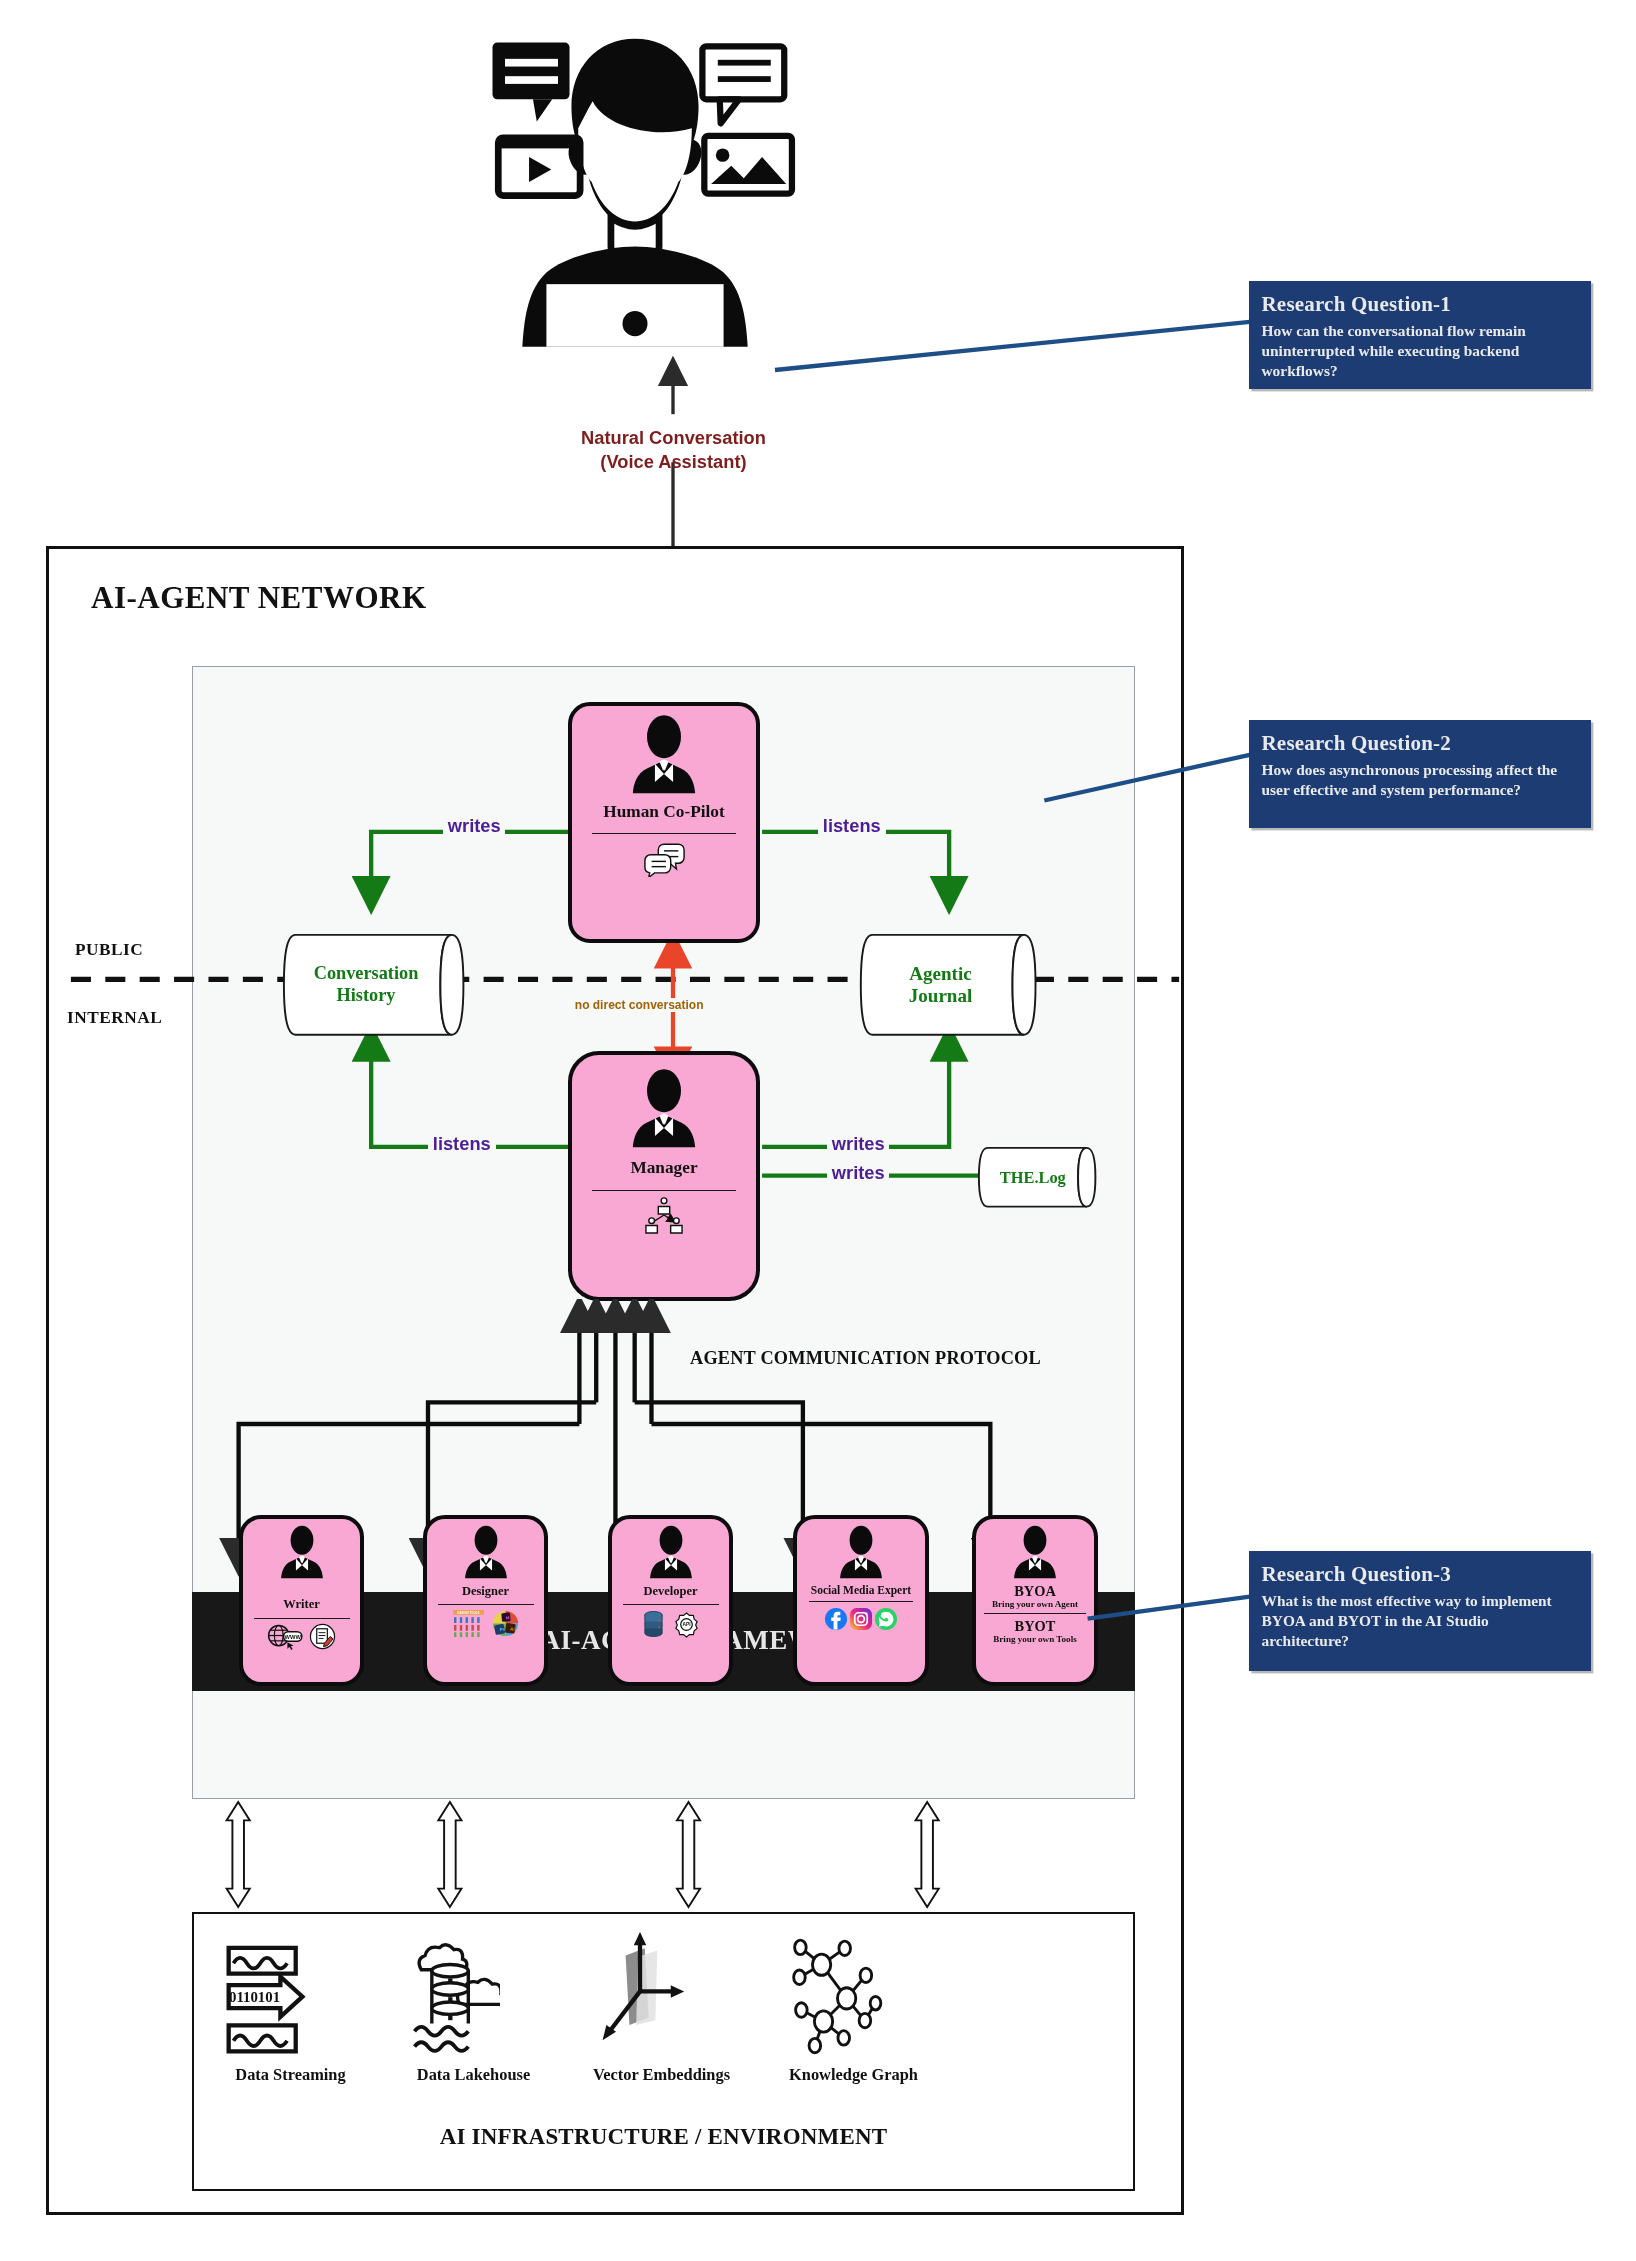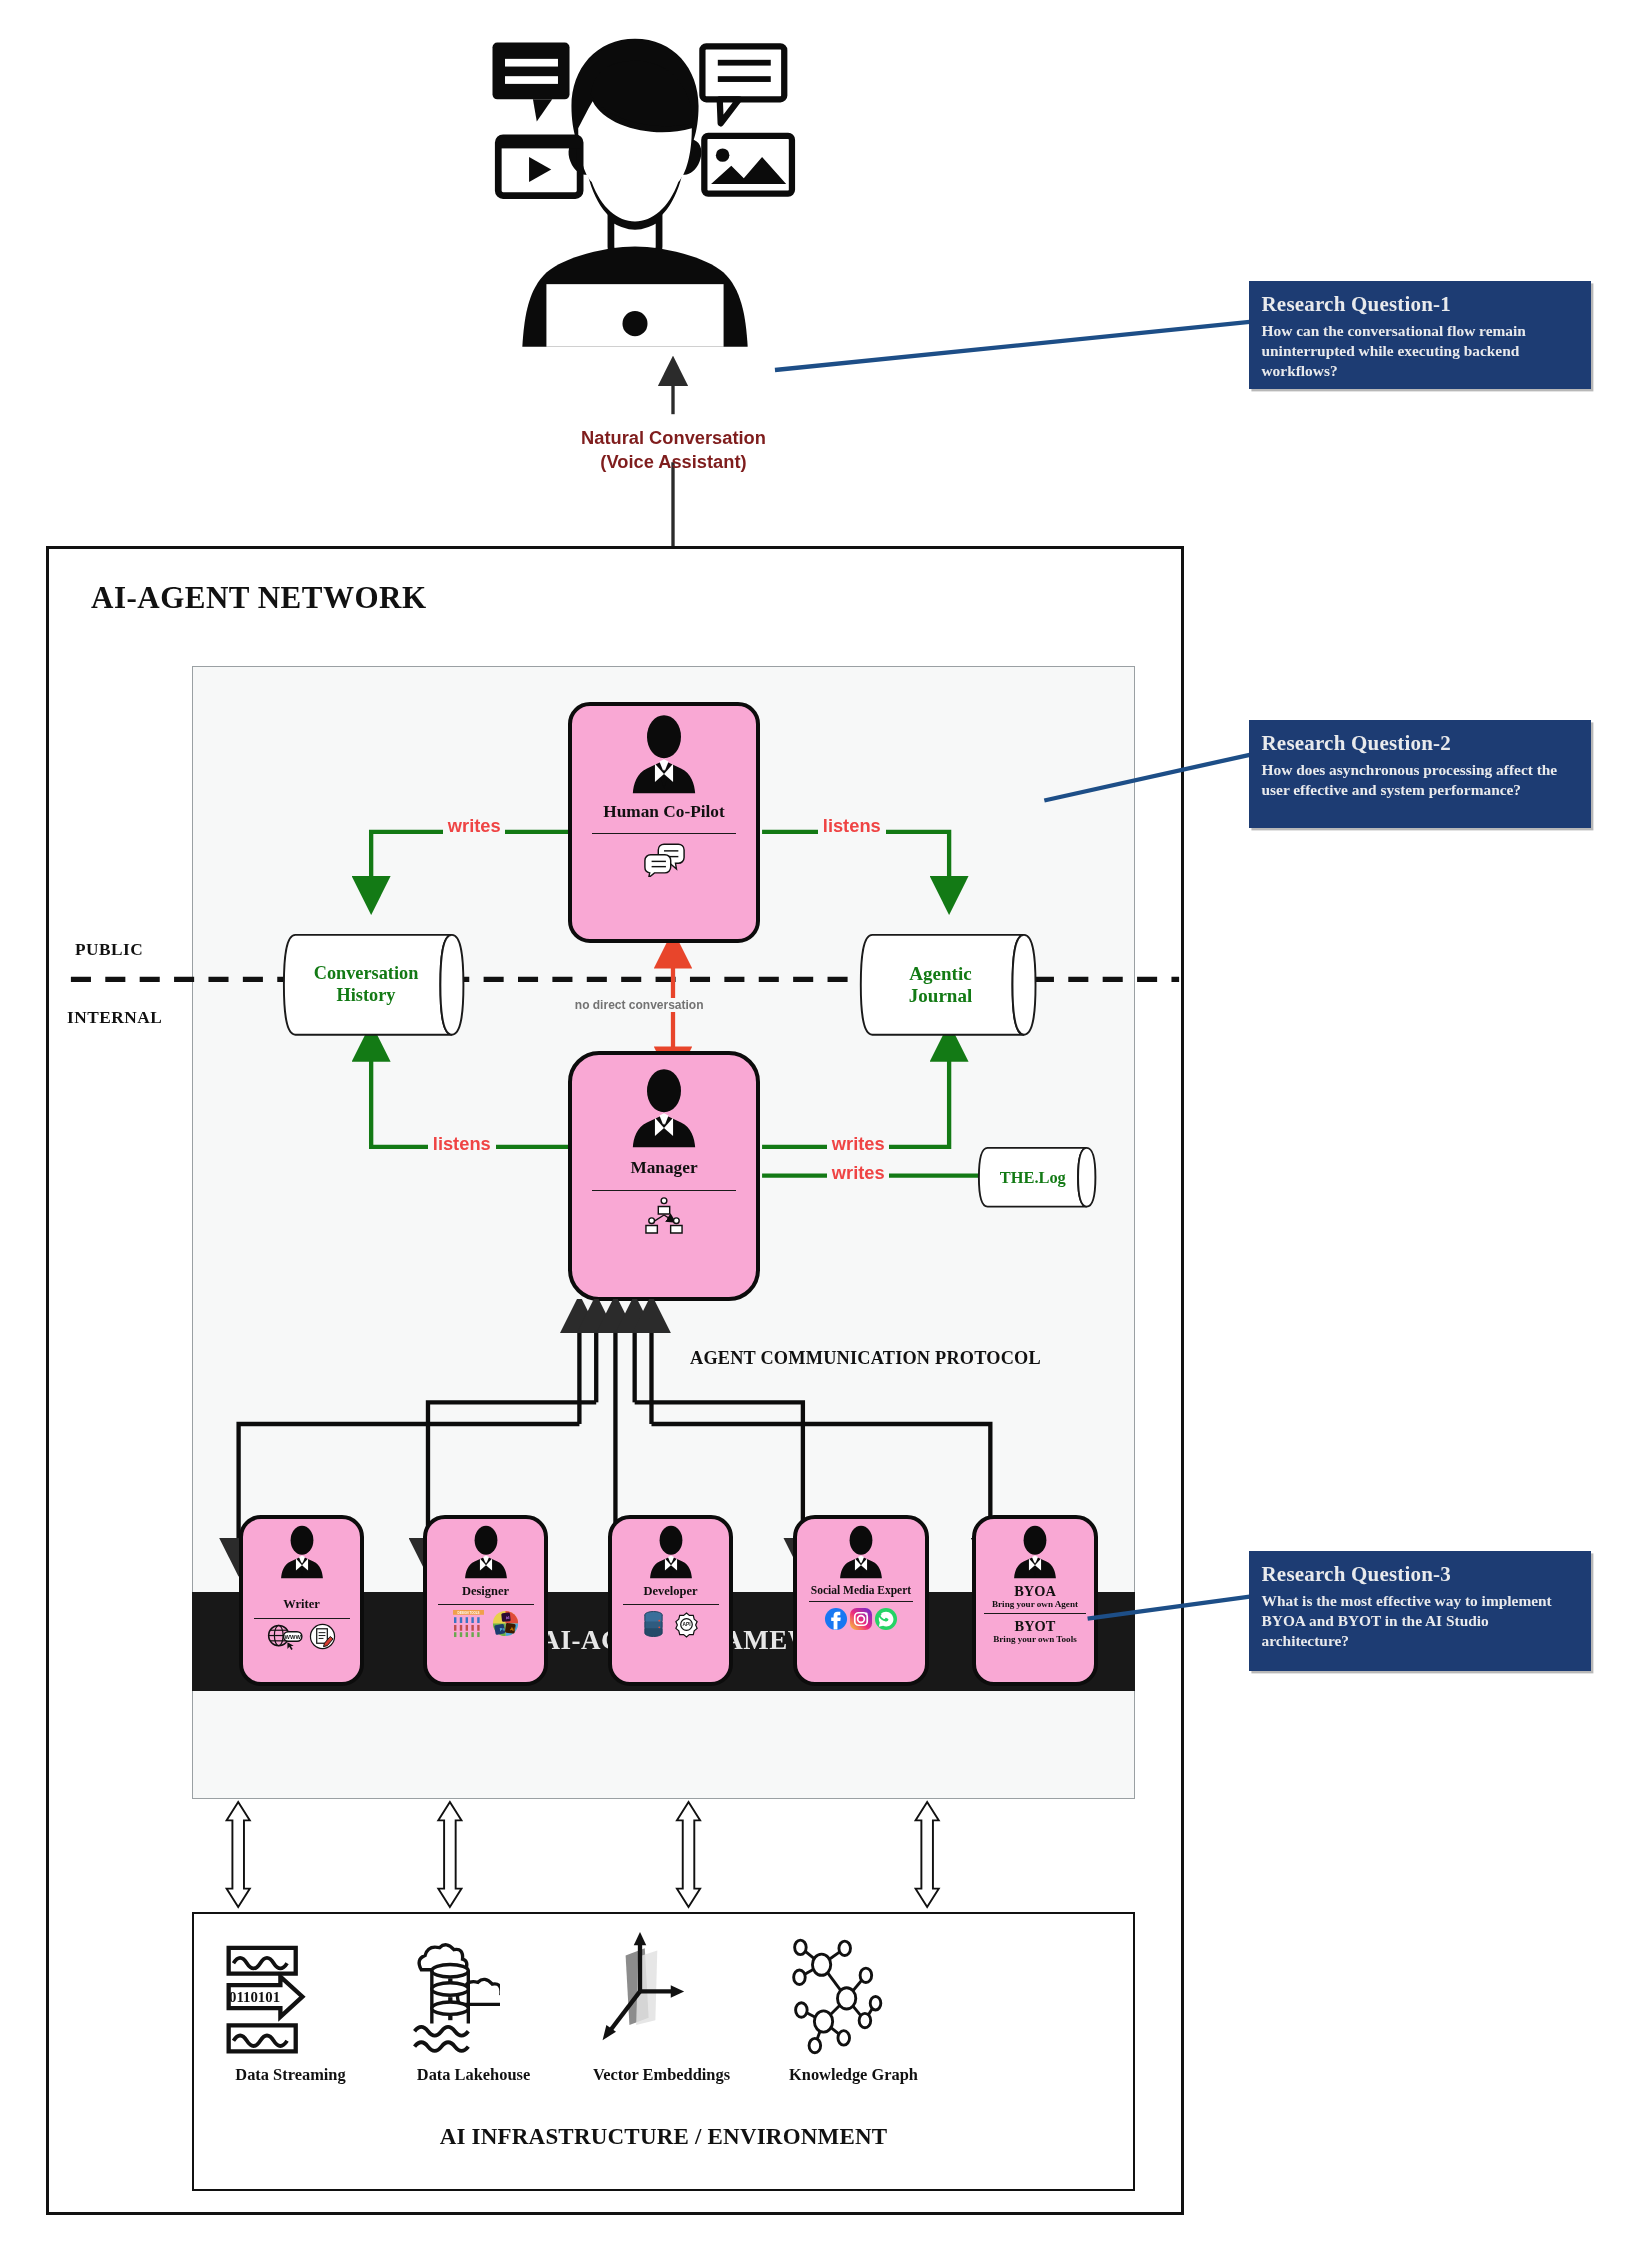--- a/index.html
+++ b/index.html
@@ -35,23 +35,23 @@
               display:flex;flex-direction:column;align-items:center;}
   .agent-card .role{font-weight:bold;color:#111;font-family:"Liberation Serif",serif;}
   .divline{background:#1a1a1a;height:1.4px;}
 
   
   .cyl-wrap{position:absolute;}
   .cyl-label{position:absolute;inset:0;display:flex;flex-direction:column;align-items:center;justify-content:center;
              color:#137a15;font-weight:bold;font-family:"Liberation Serif",serif;line-height:1.18;text-align:center;}
 
   
-  .edge-label{position:absolute;color:#ef4444;font-weight:bold;font-family:"Liberation Sans",sans-serif;
+  .edge-label{position:absolute;color:#4c1d95;font-weight:bold;font-family:"Liberation Sans",sans-serif;
               background:#f7f8f8;padding:0 4.8px;white-space:nowrap;}
-  .edge-label.red{color:#737373;background:#f7f8f8;}
+  .edge-label.red{color:#a16207;background:#f7f8f8;}
 
   
   #llm-band{left:192px;top:1592px;width:943px;height:99px;background:#181818;}
   #llm-band-text{left:192px;top:1625px;width:943px;text-align:center;color:#e6e6e6;font-size:27px;font-weight:bold;
                  letter-spacing:0.5px;font-family:"Liberation Serif",serif;}
 
   
   #infra-panel{left:192px;top:1912px;width:943px;height:279px;background:#fff;border:2.9px solid #111;box-sizing:border-box;}
   .infra-item{position:absolute;text-align:center;}
   .infra-item .infra-label{font-size:16.4px;font-weight:bold;color:#111;font-family:"Liberation Serif",serif;margin-top:3.8px;}

